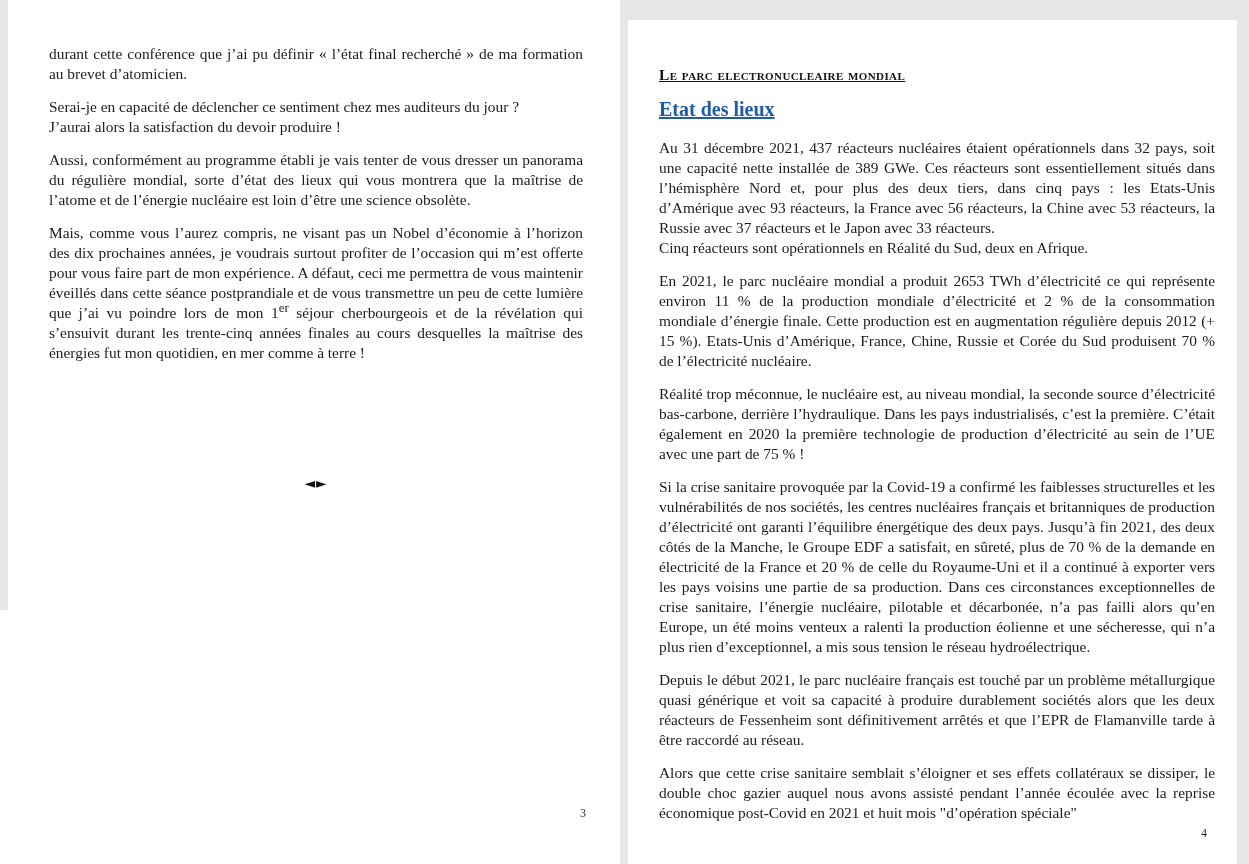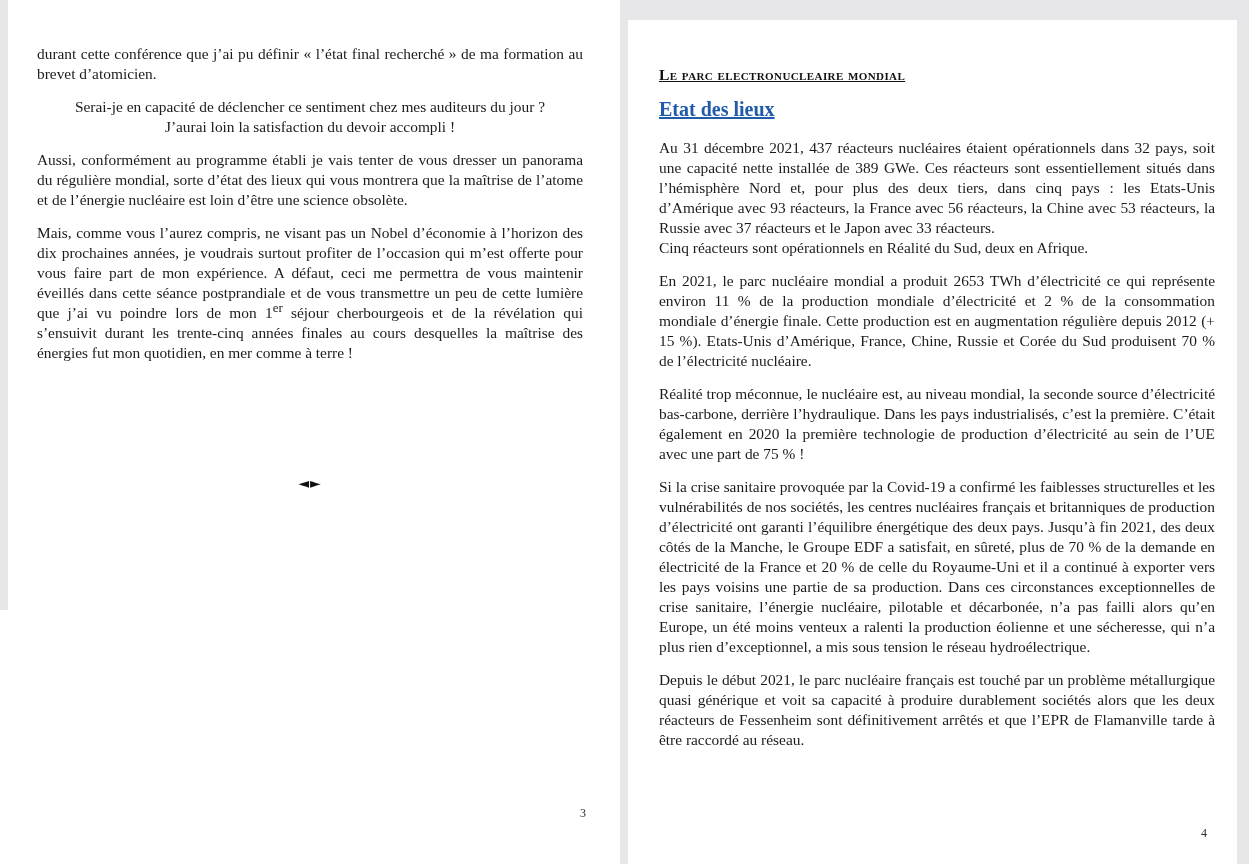--- a/index.html
+++ b/index.html
@@ -15,39 +15,39 @@
   .edge-strip-left {
     position: absolute; left: 0; top: 0; width: 8px; height: 610px;
     background: var(--gutter-gray, #e7e7e9);
   }
   .page {
     background: var(--page-white, #ffffff);
     position: absolute;
   }
   .page-left {
     left: 8px; top: 0; width: 612px; height: 864px;
-    padding: 44px 37px 0 29px;
+    padding: 44px 37px 0 41px;
   }
   .right-zone {
     position: absolute; left: 620px; top: 0; width: 629px; height: 864px;
     background: var(--gutter-gray, #e7e7e9);
   }
   .page-right {
     left: 8px; top: 0; width: 609px; height: 856px;
     padding: 46px 22px 0 31px;
     margin-top: 20px;
   }
   .para {
     margin: 0 0 13px 0;
     font-size: 15.4px;
     line-height: 20px;
     hyphens: none;
   }
   .justify { text-align: justify; }
-  .line { display: block; text-align: center; }
+  .line { display: block; }
   .para sup {
     font-size: 13px;
     vertical-align: super;
     line-height: 0;
   }
   .doc-h1 {
     margin: 0 0 14px 0;
     font-size: 15.6px;
     font-weight: bold;
     font-variant: small-caps;
@@ -81,33 +81,34 @@
 </style>
 </head>
 <body>
 
 <div class="edge-strip-left"></div>
 
 <div class="page page-left">
   <p class="para justify">durant cette conférence que j’ai pu définir « l’état final recherché » de ma formation au brevet d’atomicien.</p>
   <p class="para">
     <span class="line">Serai-je en capacité de déclencher ce sentiment chez mes auditeurs du jour ?</span>
-    <span class="line">J’aurai loin la satisfaction du devoir accompli !</span>
+    <span class="line">J’aurai alors la satisfaction du devoir produire !</span>
   </p>
   <p class="para justify">Aussi, conformément au programme établi je vais tenter de vous dresser un panorama du régulière mondial, sorte d’état des lieux qui vous montrera que la maîtrise de l’atome et de l’énergie nucléaire est loin d’être une science obsolète.</p>
   <p class="para justify"><span>Mais, comme vous l’aurez compris, ne visant pas un Nobel d’économie à l’horizon des dix prochaines années, je voudrais surtout profiter de l’occasion qui m’est offerte pour vous faire part de mon expérience. A défaut, ceci me permettra de vous maintenir éveillés dans cette séance postprandiale et de vous transmettre un peu de cette lumière que j’ai vu poindre lors de mon 1</span><sup>er</sup><span> séjour cherbourgeois et de la révélation qui s’ensuivit durant les trente-cinq années finales au cours desquelles la maîtrise des énergies fut mon quotidien, en mer comme à terre !</span></p>
   <div class="divider">◄►</div>
   <div class="page-num page-num-left">3</div>
 </div>
 
 <div class="right-zone">
   <div class="page page-right">
     <h1 class="doc-h1">Le parc electronucleaire mondial</h1>
     <h2 class="doc-h2">Etat des lieux</h2>
     <p class="para justify" style="margin-bottom:0;">Au 31 décembre 2021, 437 réacteurs nucléaires étaient opérationnels dans 32 pays, soit une capacité nette installée de 389 GWe. Ces réacteurs sont essentiellement situés dans l’hémisphère Nord et, pour plus des deux tiers, dans cinq pays : les Etats-Unis d’Amérique avec 93 réacteurs, la France avec 56 réacteurs, la Chine avec 53 réacteurs, la Russie avec 37 réacteurs et le Japon avec 33 réacteurs.</p>
     <p class="para justify">Cinq réacteurs sont opérationnels en Réalité du Sud, deux en Afrique.</p>
     <p class="para justify">En 2021, le parc nucléaire mondial a produit 2653 TWh d’électricité ce qui représente environ 11 % de la production mondiale d’électricité et 2 % de la consommation mondiale d’énergie finale. Cette production est en augmentation régulière depuis 2012 (+ 15 %). Etats-Unis d’Amérique, France, Chine, Russie et Corée du Sud produisent 70 % de l’électricité nucléaire.</p>
     <p class="para justify">Réalité trop méconnue, le nucléaire est, au niveau mondial, la seconde source d’électricité bas-carbone, derrière l’hydraulique. Dans les pays industrialisés, c’est la première. C’était également en 2020 la première technologie de production d’électricité au sein de l’UE avec une part de 75 % !</p>
     <p class="para justify">Si la crise sanitaire provoquée par la Covid-19 a confirmé les faiblesses structurelles et les vulnérabilités de nos sociétés, les centres nucléaires français et britanniques de production d’électricité ont garanti l’équilibre énergétique des deux pays. Jusqu’à fin 2021, des deux côtés de la Manche, le Groupe EDF a satisfait, en sûreté, plus de 70 % de la demande en électricité de la France et 20 % de celle du Royaume-Uni et il a continué à exporter vers les pays voisins une partie de sa production. Dans ces circonstances exceptionnelles de crise sanitaire, l’énergie nucléaire, pilotable et décarbonée, n’a pas failli alors qu’en Europe, un été moins venteux a ralenti la production éolienne et une sécheresse, qui n’a plus rien d’exceptionnel, a mis sous tension le réseau hydroélectrique.</p>
     <p class="para justify">Depuis le début 2021, le parc nucléaire français est touché par un problème métallurgique quasi générique et voit sa capacité à produire durablement sociétés alors que les deux réacteurs de Fessenheim sont définitivement arrêtés et que l’EPR de Flamanville tarde à être raccordé au réseau.</p>
+    <p class="para justify">Alors que cette crise sanitaire semblait s’éloigner et ses effets collatéraux se dissiper, le double choc gazier auquel nous avons assisté pendant l’année écoulée avec la reprise économique post-Covid en 2021 et huit mois "d’opération spéciale"</p>
     <div class="page-num page-num-right">4</div>
   </div>
 </div>
 
 </body></html>

